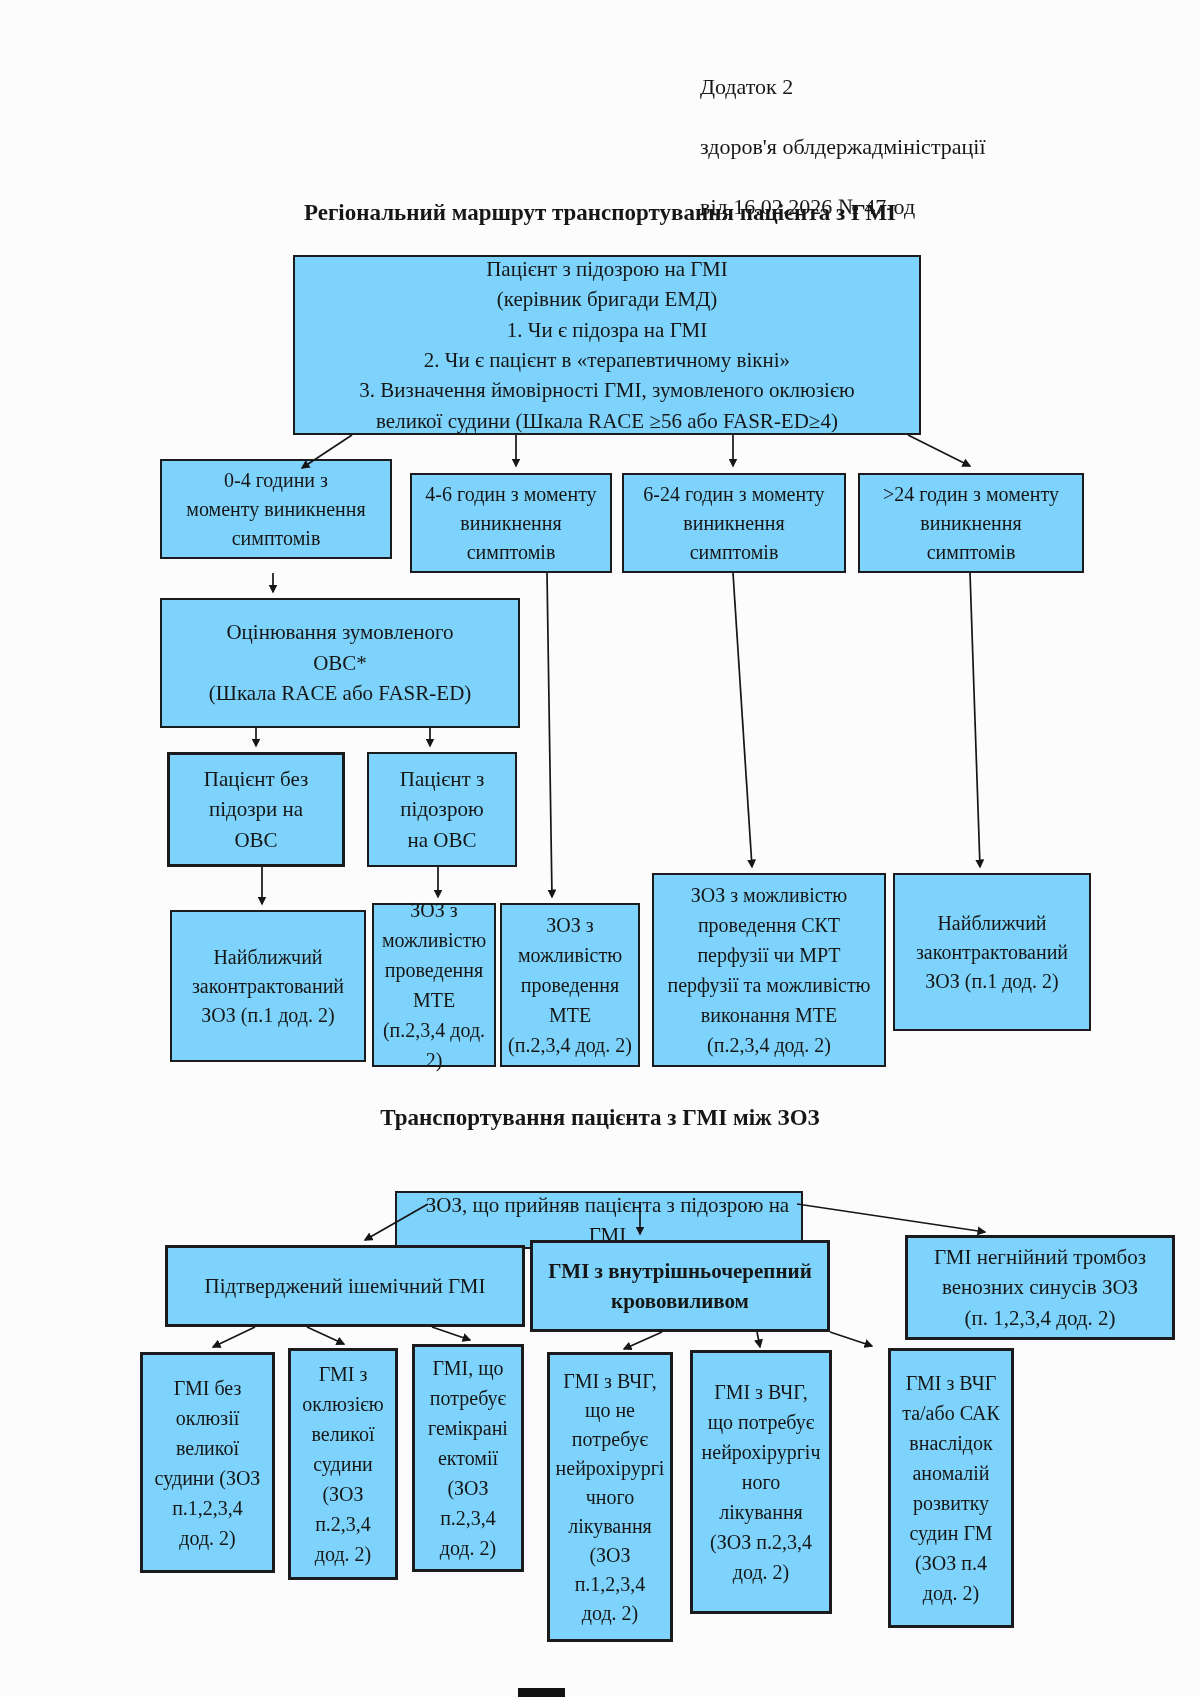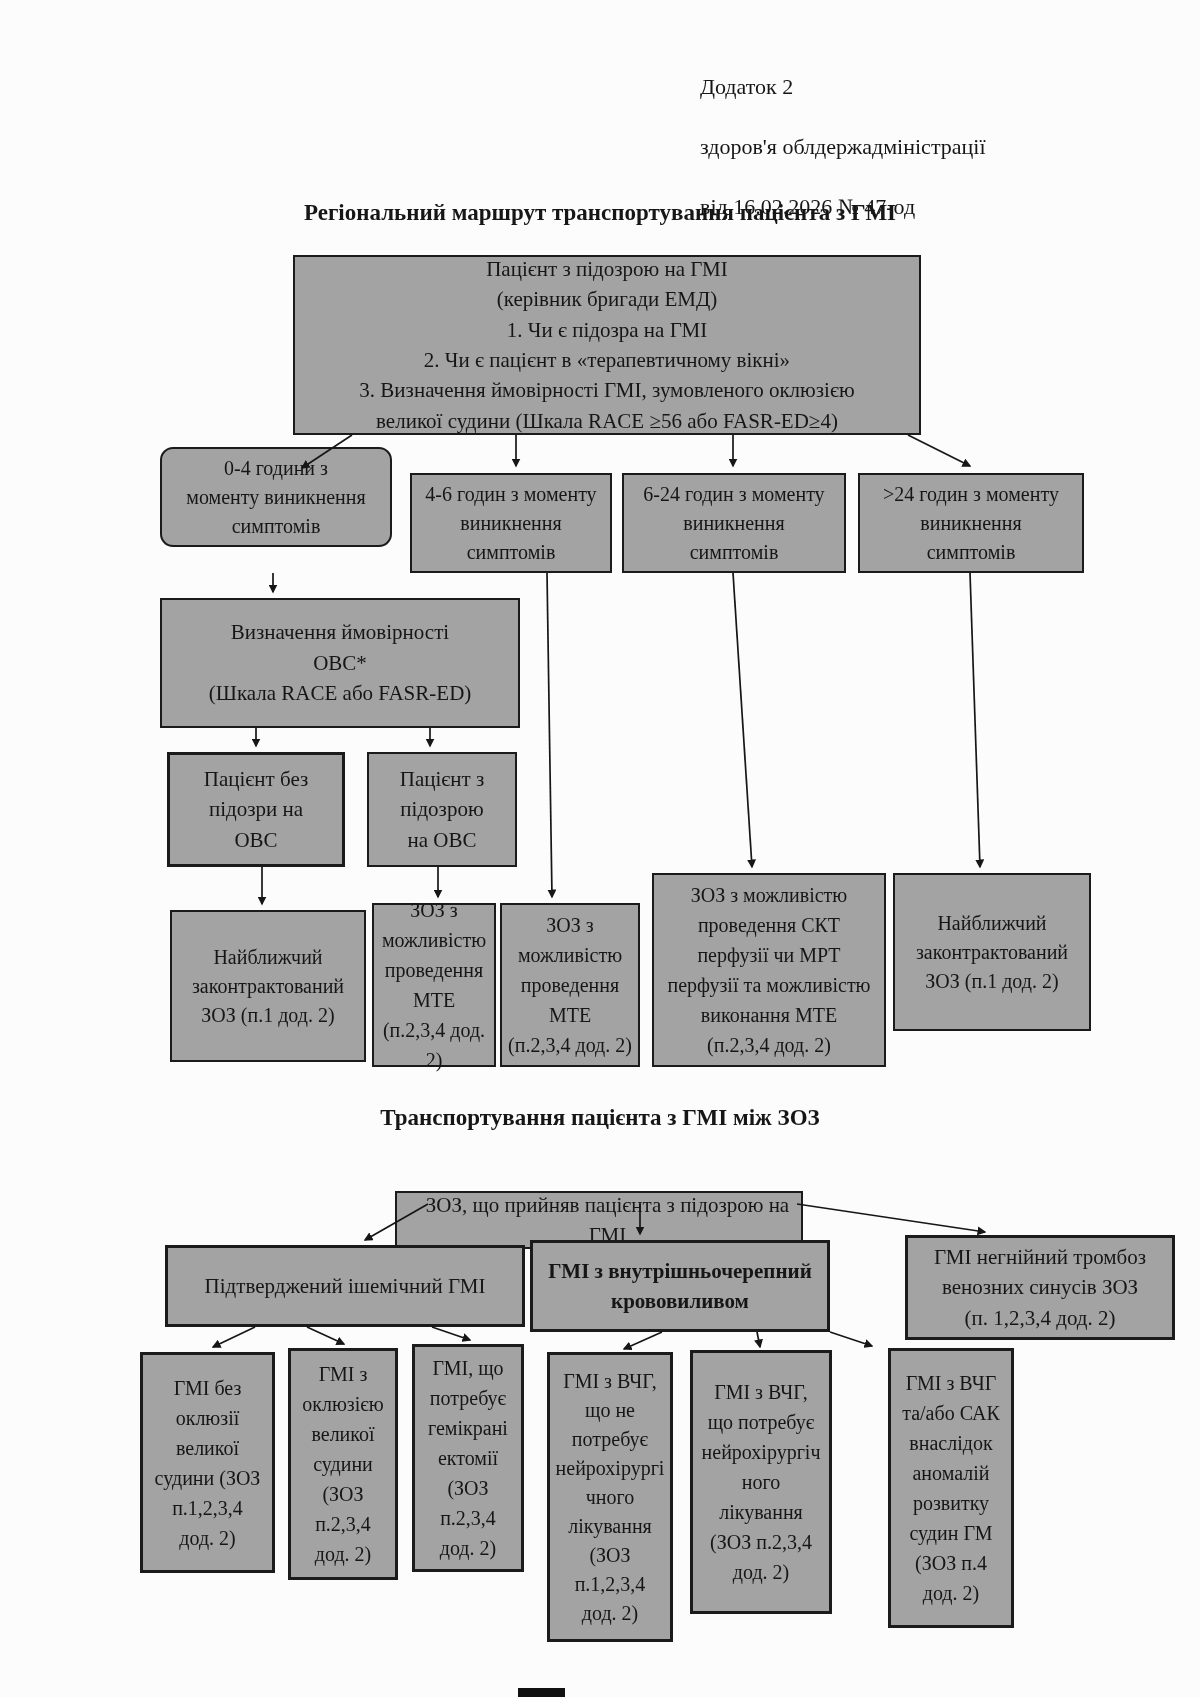--- a/index.html
+++ b/index.html
@@ -11,21 +11,21 @@
   .page{position:absolute;inset:0;width:1200px;height:1697px;}
   .hdr{
     position:absolute;left:700px;top:42px;width:460px;
     font-size:22px;line-height:30px;white-space:pre-line;
   }
   .title{
     position:absolute;left:0;width:1200px;text-align:center;
     font-weight:bold;font-size:23px;white-space:pre-line;
   }
   .box{
-    position:absolute;border:2px solid #1b1b1b;background:#a3a3a3;
+    position:absolute;border:2px solid #1b1b1b;background:#7dd3fc;
     display:flex;align-items:center;justify-content:center;
     text-align:center;white-space:pre-line;
     font-size:20px;line-height:1.45;box-sizing:border-box;
     padding:2px 3px;
   }
   .thick{border-width:3px;}
   .fs21{font-size:21px;}
   .lh15{line-height:1.5;}
   .arrows{position:absolute;left:0;top:0;pointer-events:none;}
   .artifact{position:absolute;background:#111;}
@@ -43,34 +43,34 @@
 
   <div class="title" style="top:200px;">Регіональний маршрут транспортування пацієнта з ГМІ</div>
 
   <div class="box fs21" style="left:293px;top:255px;width:628px;height:180px;">Пацієнт з підозрою на ГМІ
 (керівник бригади ЕМД)
 1. Чи є підозра на ГМІ
 2. Чи є пацієнт в «терапевтичному вікні»
 3. Визначення ймовірності ГМІ, зумовленого оклюзією
 великої судини (Шкала RACE ≥56 або FASR-ED≥4)</div>
 
-  <div class="box" style="left:160px;top:447px;width:232px;height:100px;border-radius:13px;">0-4 години з
+  <div class="box" style="left:160px;top:459px;width:232px;height:100px;">0-4 години з
 моменту виникнення
 симптомів</div>
   <div class="box" style="left:410px;top:473px;width:202px;height:100px;">4-6 годин з моменту
 виникнення
 симптомів</div>
   <div class="box" style="left:622px;top:473px;width:224px;height:100px;">6-24 годин з моменту
 виникнення
 симптомів</div>
   <div class="box" style="left:858px;top:473px;width:226px;height:100px;">&gt;24 годин з моменту
 виникнення
 симптомів</div>
 
-  <div class="box fs21" style="left:160px;top:598px;width:360px;height:130px;">Визначення ймовірності
+  <div class="box fs21" style="left:160px;top:598px;width:360px;height:130px;">Оцінювання зумовленого
 ОВС*
 (Шкала RACE або FASR-ED)</div>
 
   <div class="box fs21 thick" style="left:167px;top:752px;width:178px;height:115px;">Пацієнт без
 підозри на
 ОВС</div>
   <div class="box fs21" style="left:367px;top:752px;width:150px;height:115px;">Пацієнт з
 підозрою
 на ОВС</div>
 

